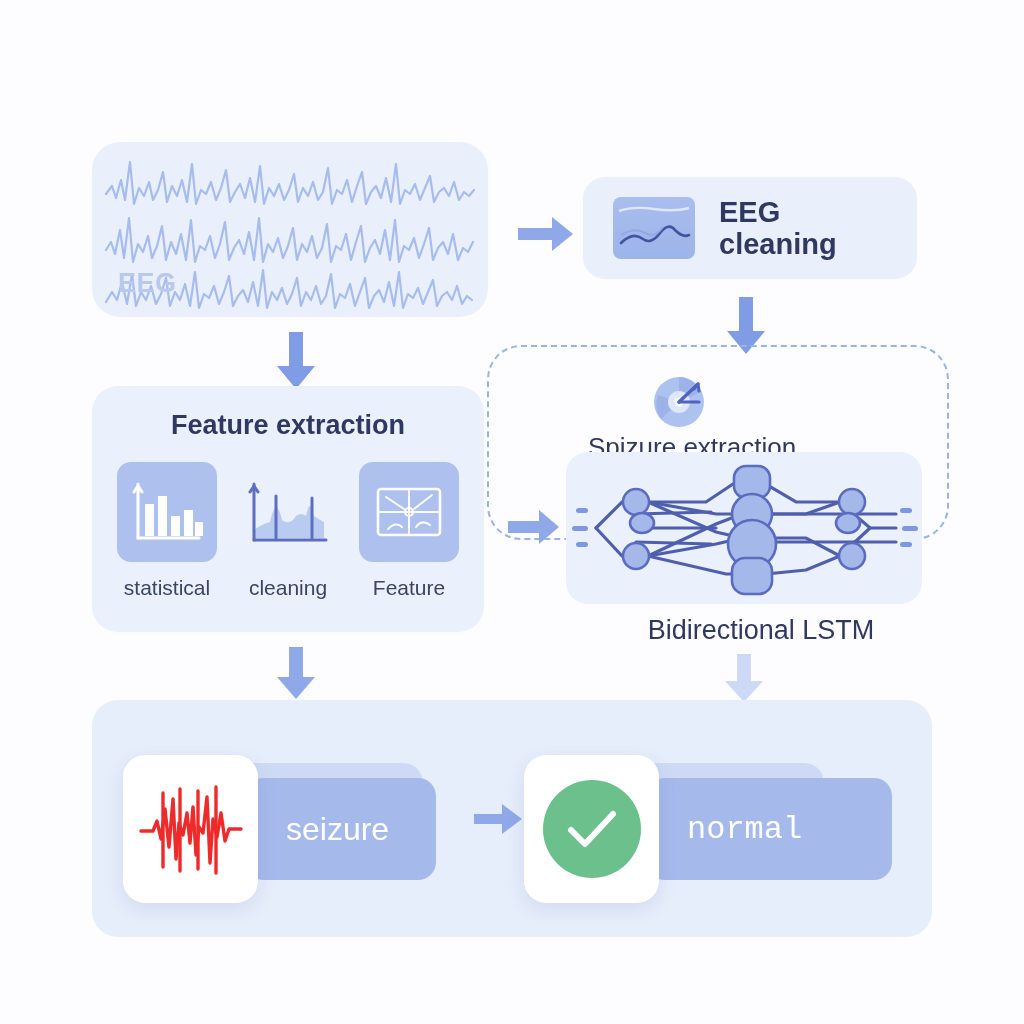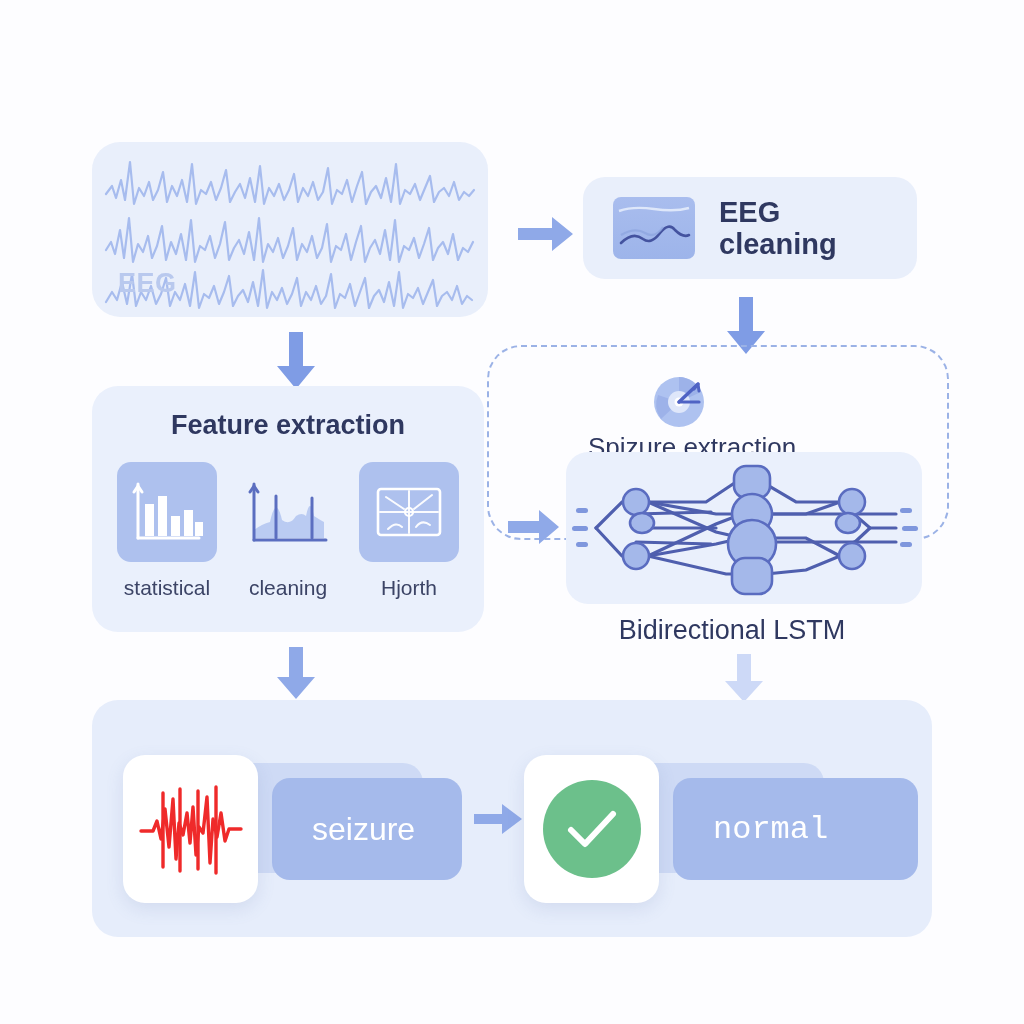--- a/index.html
+++ b/index.html
@@ -179,21 +179,21 @@
     left: 566px;
     top: 452px;
     width: 356px;
     height: 152px;
     border-radius: 22px;
     background: #eaf0fc;
     overflow: hidden;
   }
   #lstm-label {
     position: absolute;
-    left: 554px;
+    left: 583px;
     top: 615px;
     width: 356px;
     text-align: center;
     font-size: 27px;
     font-weight: 500;
     color: #2f3860;
   }
 
   
   #result-panel {
@@ -202,21 +202,20 @@
     width: 840px;
     height: 237px;
     border-radius: 26px;
     background: #e6edfb;
   }
   .result-group {
     position: absolute;
     top: 55px;
     display: flex;
     align-items: center;
-    gap: 26px;
   }
   #result-group-seizure { left: 31px; }
   #result-group-normal  { left: 432px; font-family: Liberation Mono, monospace; }
   .result-shadow-pill {
     position: absolute;
     top: 8px;
     width: 300px;
     height: 110px;
     border-radius: 20px;
     background: #b9cbf0;
@@ -358,21 +357,21 @@
               <path d="M37,10 L37,52"></path>
               <path d="M8,31 L66,31"></path>
               <path d="M14,16 L32,28"></path>
               <path d="M60,14 L42,28"></path>
               <path d="M16,48 Q24,40 30,46"></path>
               <path d="M44,46 Q50,38 58,44"></path>
             </g>
             <circle cx="37" cy="31" r="4" fill="none" stroke="#ffffff" stroke-width="2.2"></circle>
           </svg>
         </div>
-        <div class="feature-label">Hjorth</div>
+        <div class="feature-label">Feature</div>
       </div>
 
     </div>
   </div>
 
   <div id="spizure-block">
     <svg id="spizure-icon" viewBox="0 0 62 62">
       <circle cx="29" cy="32" r="25" fill="#aec2f0"></circle>
       <path d="M29,32 L29,7 A25,25 0 0,1 51,22 Z" fill="#9db2e9"></path>
       <path d="M29,32 L11,49 A25,25 0 0,1 8,25 Z" fill="#9db2e9"></path>

